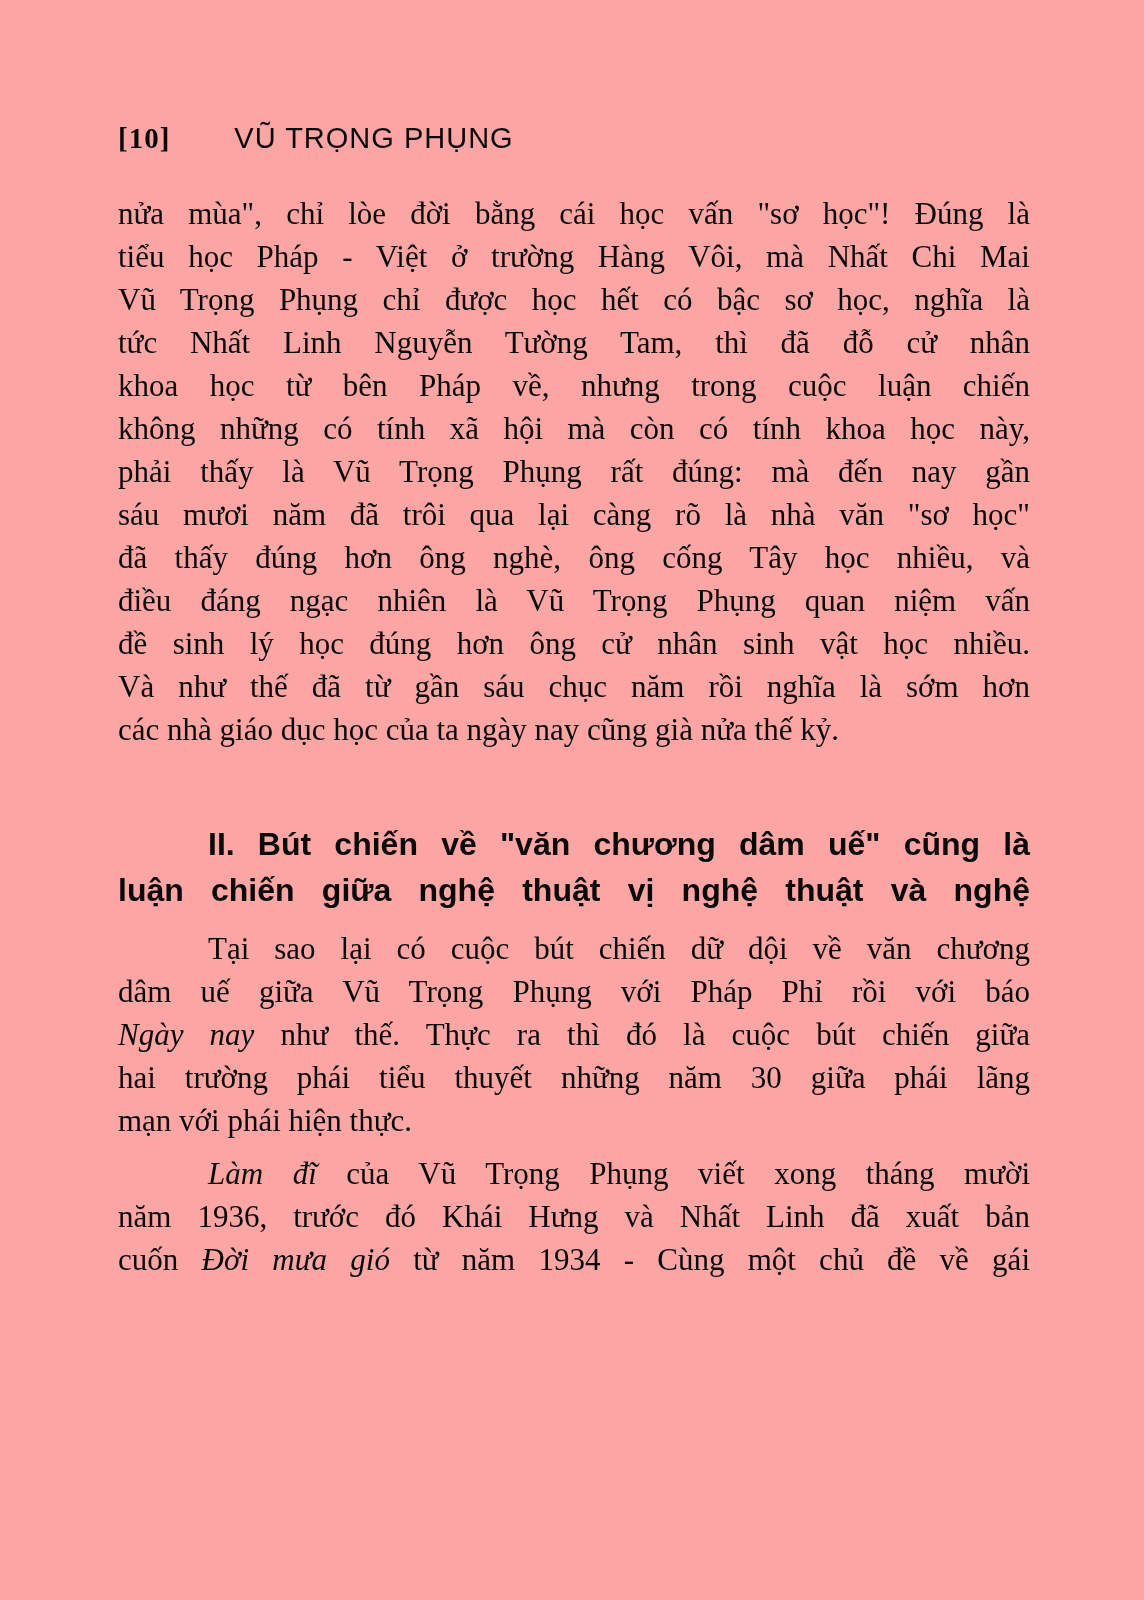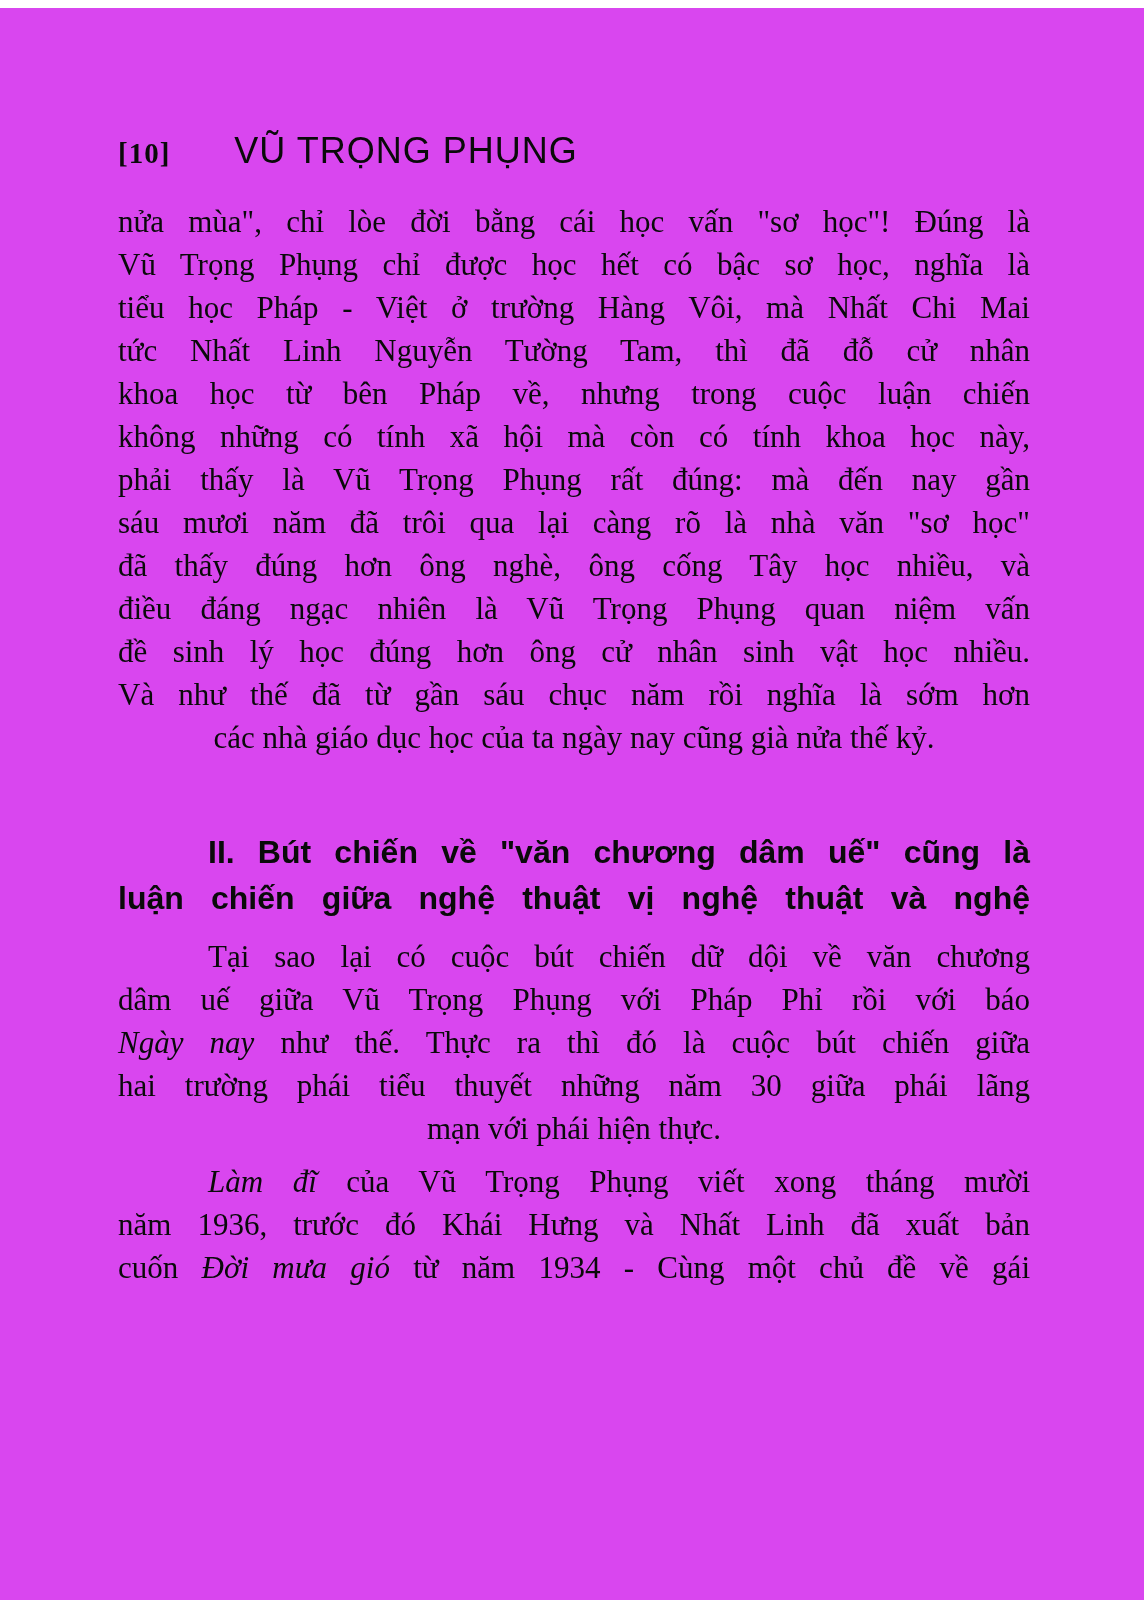--- a/index.html
+++ b/index.html
@@ -6,40 +6,39 @@
   body{
     width:1144px;height:1600px;
     background:#ffffff;
     color:#0a0a0a;
     font-family:"Liberation Serif", serif;
     position:relative;
     overflow:hidden;
   }
   .page{
     position:absolute;inset:0;
-    background:#d946ef;
-    margin-top:8px;
+    background:#fca5a5;
   }
   .page-header{
     position:absolute;
     left:118px;top:122px;
     width:912px;
     display:flex;
     align-items:baseline;
   }
   .page-number{
     font-family:"Liberation Serif", serif;
     font-weight:bold;
     font-size:29px;
     letter-spacing:1px;
     margin-right:64px;
   }
   .running-title{
     font-family:"Liberation Sans", sans-serif;
-    font-size:36px;
+    font-size:29px;
     letter-spacing:1px;
   }
   .text-blocks{
     position:absolute;
     left:118px;top:192px;
     width:912px;
   }
   .block{margin:0;}
   .block.body{
     font-family:"Liberation Serif", serif;
@@ -48,43 +47,43 @@
   }
   .block.heading{
     font-family:"Liberation Sans", sans-serif;
     font-weight:bold;
     font-size:32px;
     line-height:46px;
     margin-top:70px;
     margin-bottom:14px;
   }
   .block.body + .block.body{margin-top:10px;}
-  .line{text-align:center;}
+  .line{text-align:left;}
   .line.just{
     text-align:justify;
     text-align-last:justify;
   }
   .line.indent{text-indent:90px;}
   .it{font-style:italic;}
 </style>
 </head>
 <body>
 
 <div class="page">
 
   <div class="page-header">
     <span class="page-number">[10]</span>
     <span class="running-title">VŨ TRỌNG PHỤNG</span>
   </div>
 
   <div class="text-blocks">
       <div class="block body">
         <div class="line just"><span>nửa mùa", chỉ lòe đời bằng cái học vấn "sơ học"! Đúng là</span></div>
+        <div class="line just"><span>tiểu học Pháp - Việt ở trường Hàng Vôi, mà Nhất Chi Mai</span></div>
         <div class="line just"><span>Vũ Trọng Phụng chỉ được học hết có bậc sơ học, nghĩa là</span></div>
-        <div class="line just"><span>tiểu học Pháp - Việt ở trường Hàng Vôi, mà Nhất Chi Mai</span></div>
         <div class="line just"><span>tức Nhất Linh Nguyễn Tường Tam, thì đã đỗ cử nhân</span></div>
         <div class="line just"><span>khoa học từ bên Pháp về, nhưng trong cuộc luận chiến</span></div>
         <div class="line just"><span>không những có tính xã hội mà còn có tính khoa học này,</span></div>
         <div class="line just"><span>phải thấy là Vũ Trọng Phụng rất đúng: mà đến nay gần</span></div>
         <div class="line just"><span>sáu mươi năm đã trôi qua lại càng rõ là nhà văn "sơ học"</span></div>
         <div class="line just"><span>đã thấy đúng hơn ông nghè, ông cống Tây học nhiều, và</span></div>
         <div class="line just"><span>điều đáng ngạc nhiên là Vũ Trọng Phụng quan niệm vấn</span></div>
         <div class="line just"><span>đề sinh lý học đúng hơn ông cử nhân sinh vật học nhiều.</span></div>
         <div class="line just"><span>Và như thế đã từ gần sáu chục năm rồi nghĩa là sớm hơn</span></div>
         <div class="line"><span>các nhà giáo dục học của ta ngày nay cũng già nửa thế kỷ.</span></div>

